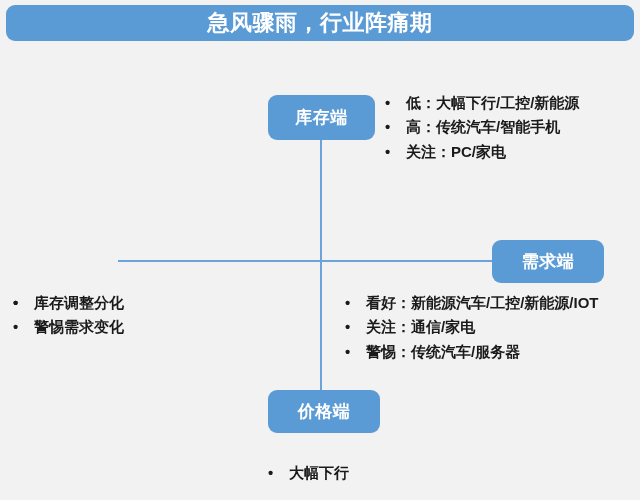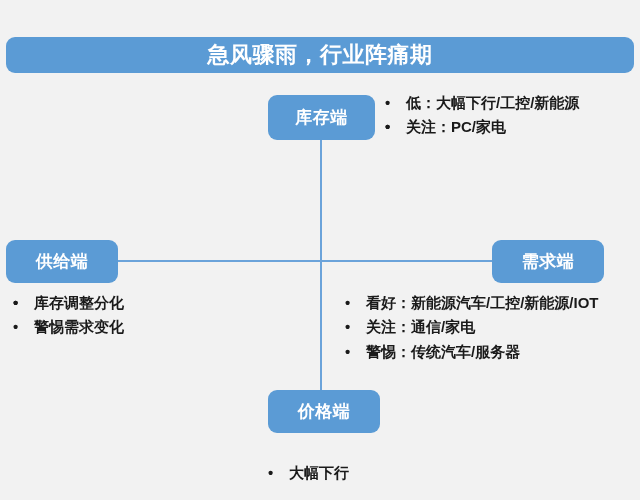--- a/index.html
+++ b/index.html
@@ -27,21 +27,20 @@
     left: 6px;
     top: 5px;
     width: 628px;
     height: 36px;
     background: #5b9bd5;
     border-radius: 9px;
     box-sizing: border-box;
     display: flex;
     align-items: center;
     justify-content: center;
-    margin-top: 32px;
   }
   .title-text {
     color: #ffffff;
     font-size: 22px;
     font-weight: bold;
     letter-spacing: 0.5px;
     line-height: 1;
   }
 
   
@@ -116,34 +115,31 @@
     <span class="title-text">急风骤雨，行业阵痛期</span>
   </div>
 
   <div class="line line-v-top"></div>
   <div class="line line-v-bottom"></div>
   <div class="line line-h"></div>
 
   <div class="node node-inventory">
     <span>库存端</span>
   </div>
-  <div class="node node-supply">
-    <span>供给端</span>
-  </div>
   <div class="node node-demand">
     <span>需求端</span>
   </div>
   <div class="node node-price">
     <span>价格端</span>
   </div>
 
   <div class="bullets bullets-inventory">
     <ul>
         <li><span class="dot">•</span><span>低：大幅下行/工控/新能源</span></li>
-        <li><span class="dot">•</span></li>
+        <li><span class="dot">•</span><span>高：传统汽车/智能手机</span></li>
         <li><span class="dot">•</span><span>关注：PC/家电</span></li>
       </ul>
   </div>
 
   <div class="bullets bullets-supply">
     <ul>
         <li><span class="dot">•</span></li>
         <li><span class="dot">•</span><span>库存调整分化</span></li>
         <li><span class="dot">•</span><span>警惕需求变化</span></li>
       </ul>

